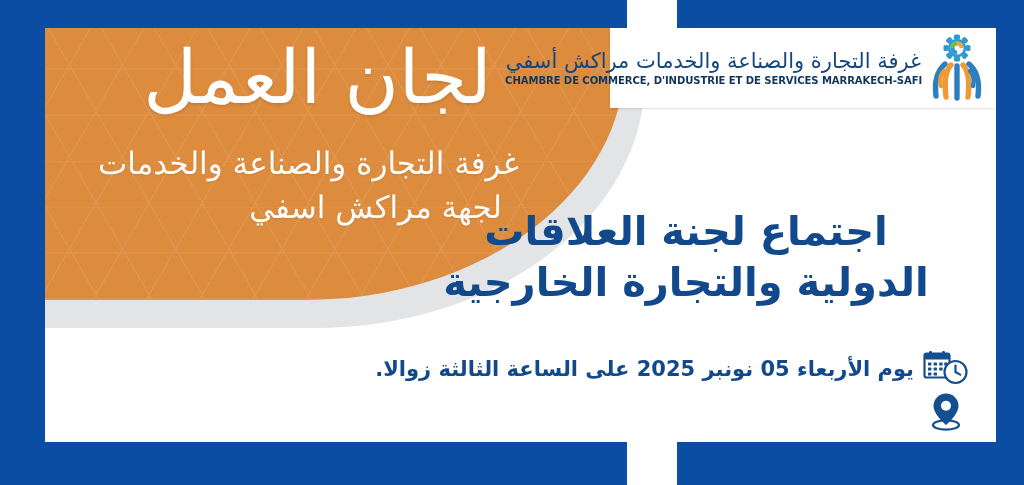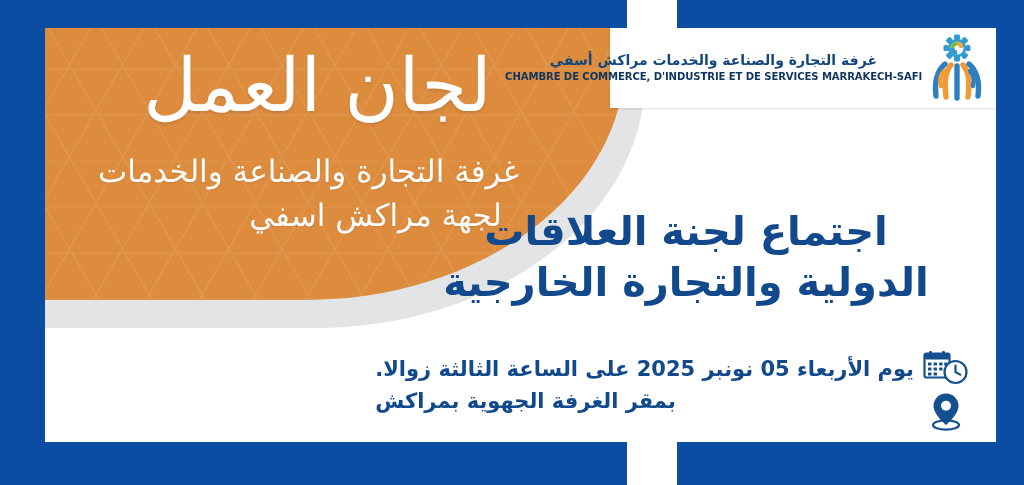--- a/index.html
+++ b/index.html
@@ -67,21 +67,21 @@
     background-image:
       repeating-linear-gradient(60deg, rgba(255,255,255,.9) 0 1.5px, transparent 1.5px 46px),
       repeating-linear-gradient(-60deg, rgba(255,255,255,.9) 0 1.5px, transparent 1.5px 46px),
       repeating-linear-gradient(0deg, rgba(255,255,255,.6) 0 1.5px, transparent 1.5px 46px);
   }
 
   
   .hero-text-wrap {
     position: absolute;
     left: 0;
-    top: 16px;
+    top: 8px;
     width: 545px;
     text-align: center;
     color: #ffffff;
     z-index: 5;
   }
   .hero-title {
     font-family: "DejaVu Serif", "Liberation Serif", serif;
     font-size: 74px;
     line-height: 1.12;
     font-weight: 400;
@@ -125,22 +125,22 @@
     margin-inline-start: 8px;
     margin-inline-end: 2px;
   }
   #logo-text {
     flex: 1 1 auto;
     text-align: center;
     color: #12477f;
     padding-inline-end: 4px;
   }
   .logo-ar {
-    font-size: 14px;
-    font-weight: 700;
+    font-size: 21px;
+    font-weight: 400;
     letter-spacing: .5px;
     line-height: 1.25;
     white-space: nowrap;
   }
   .logo-tif {
     font-size: 10.5px;
     font-weight: 700;
     line-height: 1.4;
     letter-spacing: .4px;
     color: #1b4f88;
@@ -298,18 +298,17 @@
           <path d="M 32.5 15.5 L 32.5 22 L 37.2 24.6" stroke="#14508f" stroke-width="2.2" fill="none" stroke-linecap="round"></path>
         </svg>
         <svg width="34" height="40" viewBox="0 0 34 40" aria-hidden="true">
           <path d="M 17 1.5 C 10 1.5 4.5 7 4.5 14 C 4.5 22.5 17 33 17 33 C 17 33 29.5 22.5 29.5 14 C 29.5 7 24 1.5 17 1.5 Z" fill="#14508f"></path>
           <circle cx="17" cy="13.8" r="5" fill="#ffffff"></circle>
           <ellipse cx="17" cy="33" rx="13" ry="4.6" fill="none" stroke="#14508f" stroke-width="2.2"></ellipse>
         </svg>
       </div>
       <div id="detail-lines">
         <span class="line">يوم الأربعاء 05 نونبر 2025 على الساعة الثالثة زوالا.</span>
-        <span class="line">بمقر الغرفة الجهوية بمراكش</span>
       </div>
     </div>
 
   </div>
 </div>
 
 </body></html>

